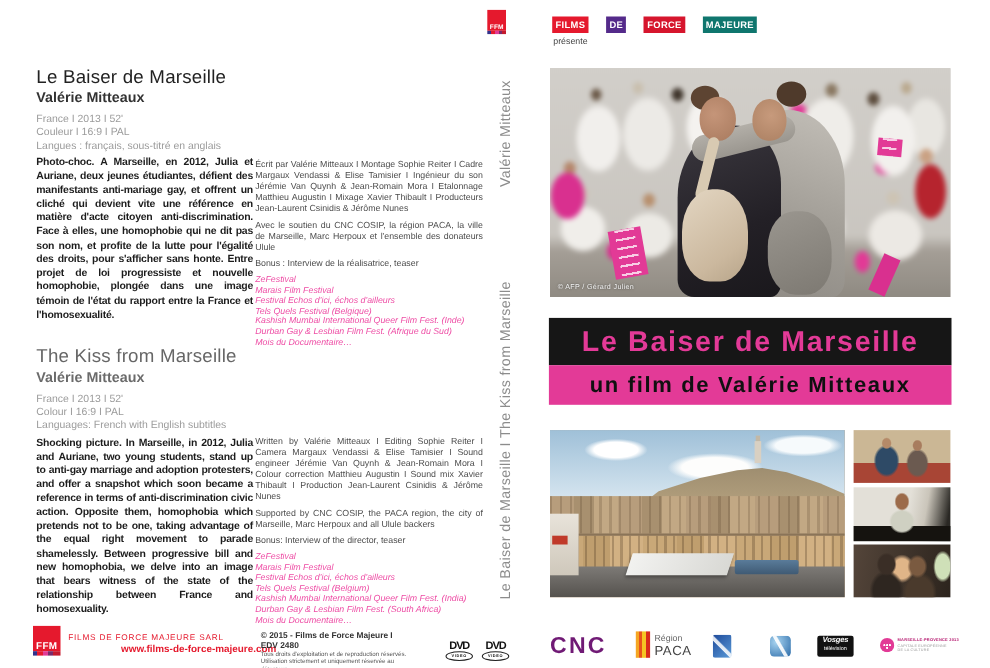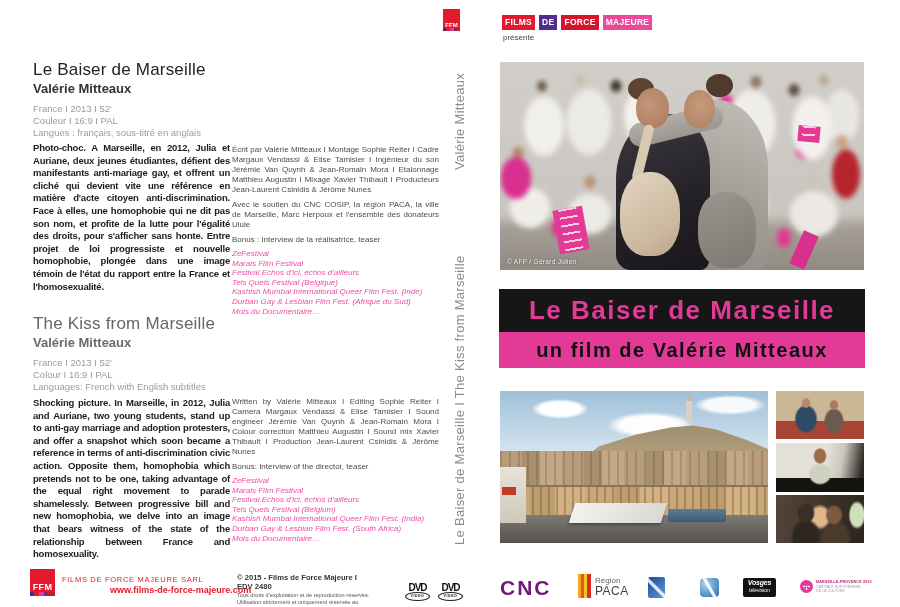--- a/index.html
+++ b/index.html
@@ -39,26 +39,26 @@
   .dvd-label{font-weight:900;font-size:10px;letter-spacing:-1px;line-height:9px;color:#111;}
   .dvd-disc{width:23px;height:7px;margin:0 auto;border:1px solid #222;border-radius:50%;font-size:3.5px;line-height:7px;letter-spacing:.6px;font-weight:700;color:#111;}
 
   
   .spine-title{left:452px;top:545px;width:320px;height:16px;transform:rotate(-90deg);transform-origin:0 0;font-size:13px;color:#8c8c8c;white-space:nowrap;letter-spacing:.3px;}
   .spine-director{left:452px;top:170px;width:86px;height:16px;transform:rotate(-90deg);transform-origin:0 0;font-size:13px;color:#8c8c8c;white-space:nowrap;letter-spacing:.3px;}
 
   
   .fc-ffm-sq{left:443px;top:9px;width:17px;height:19px;background:#e5192d;color:#fff;font-weight:900;font-size:6px;display:flex;align-items:flex-end;justify-content:center;}
   .fc-ffm-stripe{left:443px;top:28px;width:17px;height:2.5px;background:linear-gradient(90deg,#32328c 0 3px,#e5192d 3px 7px,#e23a96 7px 11px,#7a2a6a 11px 13px,#c41a2d 13px 17px);}
-  .fc-wordmark{left:502px;top:15px;display:flex;gap:4px;}
+  .fc-wordmark{left:502px;top:15px;display:flex;gap:16px;}
   .wm-block{height:15px;color:#fff;font-weight:900;font-size:8.5px;line-height:15px;padding:0 3px;letter-spacing:.3px;}
   .wm-films{background:#e5192d;}
   .wm-de{background:#542a8a;}
   .wm-force{background:#d6152d;}
-  .wm-majeure{background:#ec4899;}
+  .wm-majeure{background:#0f766e;}
   .fc-presente{left:503px;top:33px;font-size:8px;color:#444;}
 
   
   .kiss-photo{left:500px;top:62px;width:364px;height:208px;background:#cac6c1;overflow:hidden;}
   .kiss-photo>div{position:absolute;}
   .crowd{inset:-6px;filter:blur(2.5px);background-repeat:no-repeat;background-color:#cfccc7;
     background-image:
       radial-gradient(26px 36px at 22px 122px,#d9308f 55%,transparent 62%),
       radial-gradient(8px 9px at 24px 97px,#b5876b 60%,transparent 75%),
       radial-gradient(24px 42px at 352px 118px,#b6242e 55%,transparent 62%),
@@ -215,20 +215,21 @@
     <div class="abs en-director">Valérie Mitteaux</div>
     <div class="abs meta en-meta">
       <div>France I 2013 I 52'</div>
       <div>Colour I 16:9 I PAL</div>
       <div>Languages: French with English subtitles</div>
     </div>
     <div class="abs synopsis en-synopsis">Shocking picture. In Marseille, in 2012, Julia and Auriane, two young students, stand up to anti-gay marriage and adoption protesters, and offer a snapshot which soon became a reference in terms of anti-discrimination civic action. Opposite them, homophobia which pretends not to be one, taking advantage of the equal right movement to parade shamelessly. Between progressive bill and new homophobia, we delve into an image that bears witness of the state of the relationship between France and homosexuality.</div>
 
     <div class="abs credits-col en-credits-col">
       <div class="credits-text">Written by Valérie Mitteaux I Editing Sophie Reiter I Camera Margaux Vendassi &amp; Elise Tamisier I Sound engineer Jérémie Van Quynh &amp; Jean-Romain Mora I Colour correction Matthieu Augustin I Sound mix Xavier Thibault I Production Jean-Laurent Csinidis &amp; Jérôme Nunes</div>
+      <div class="support-text">Supported by CNC COSIP, the PACA region, the city of Marseille, Marc Herpoux and all Ulule backers</div>
       <div class="bonus-text">Bonus: Interview of the director, teaser</div>
       <div class="festivals">
         <div>ZeFestival</div>
         <div>Marais Film Festival</div>
         <div>Festival Echos d'ici, échos d'ailleurs</div>
         <div>Tels Quels Festival (Belgium)</div>
         <div>Kashish Mumbai International Queer Film Fest. (India)</div>
         <div>Durban Gay &amp; Lesbian Film Fest. (South Africa)</div>
         <div>Mois du Documentaire…</div>
       </div>

